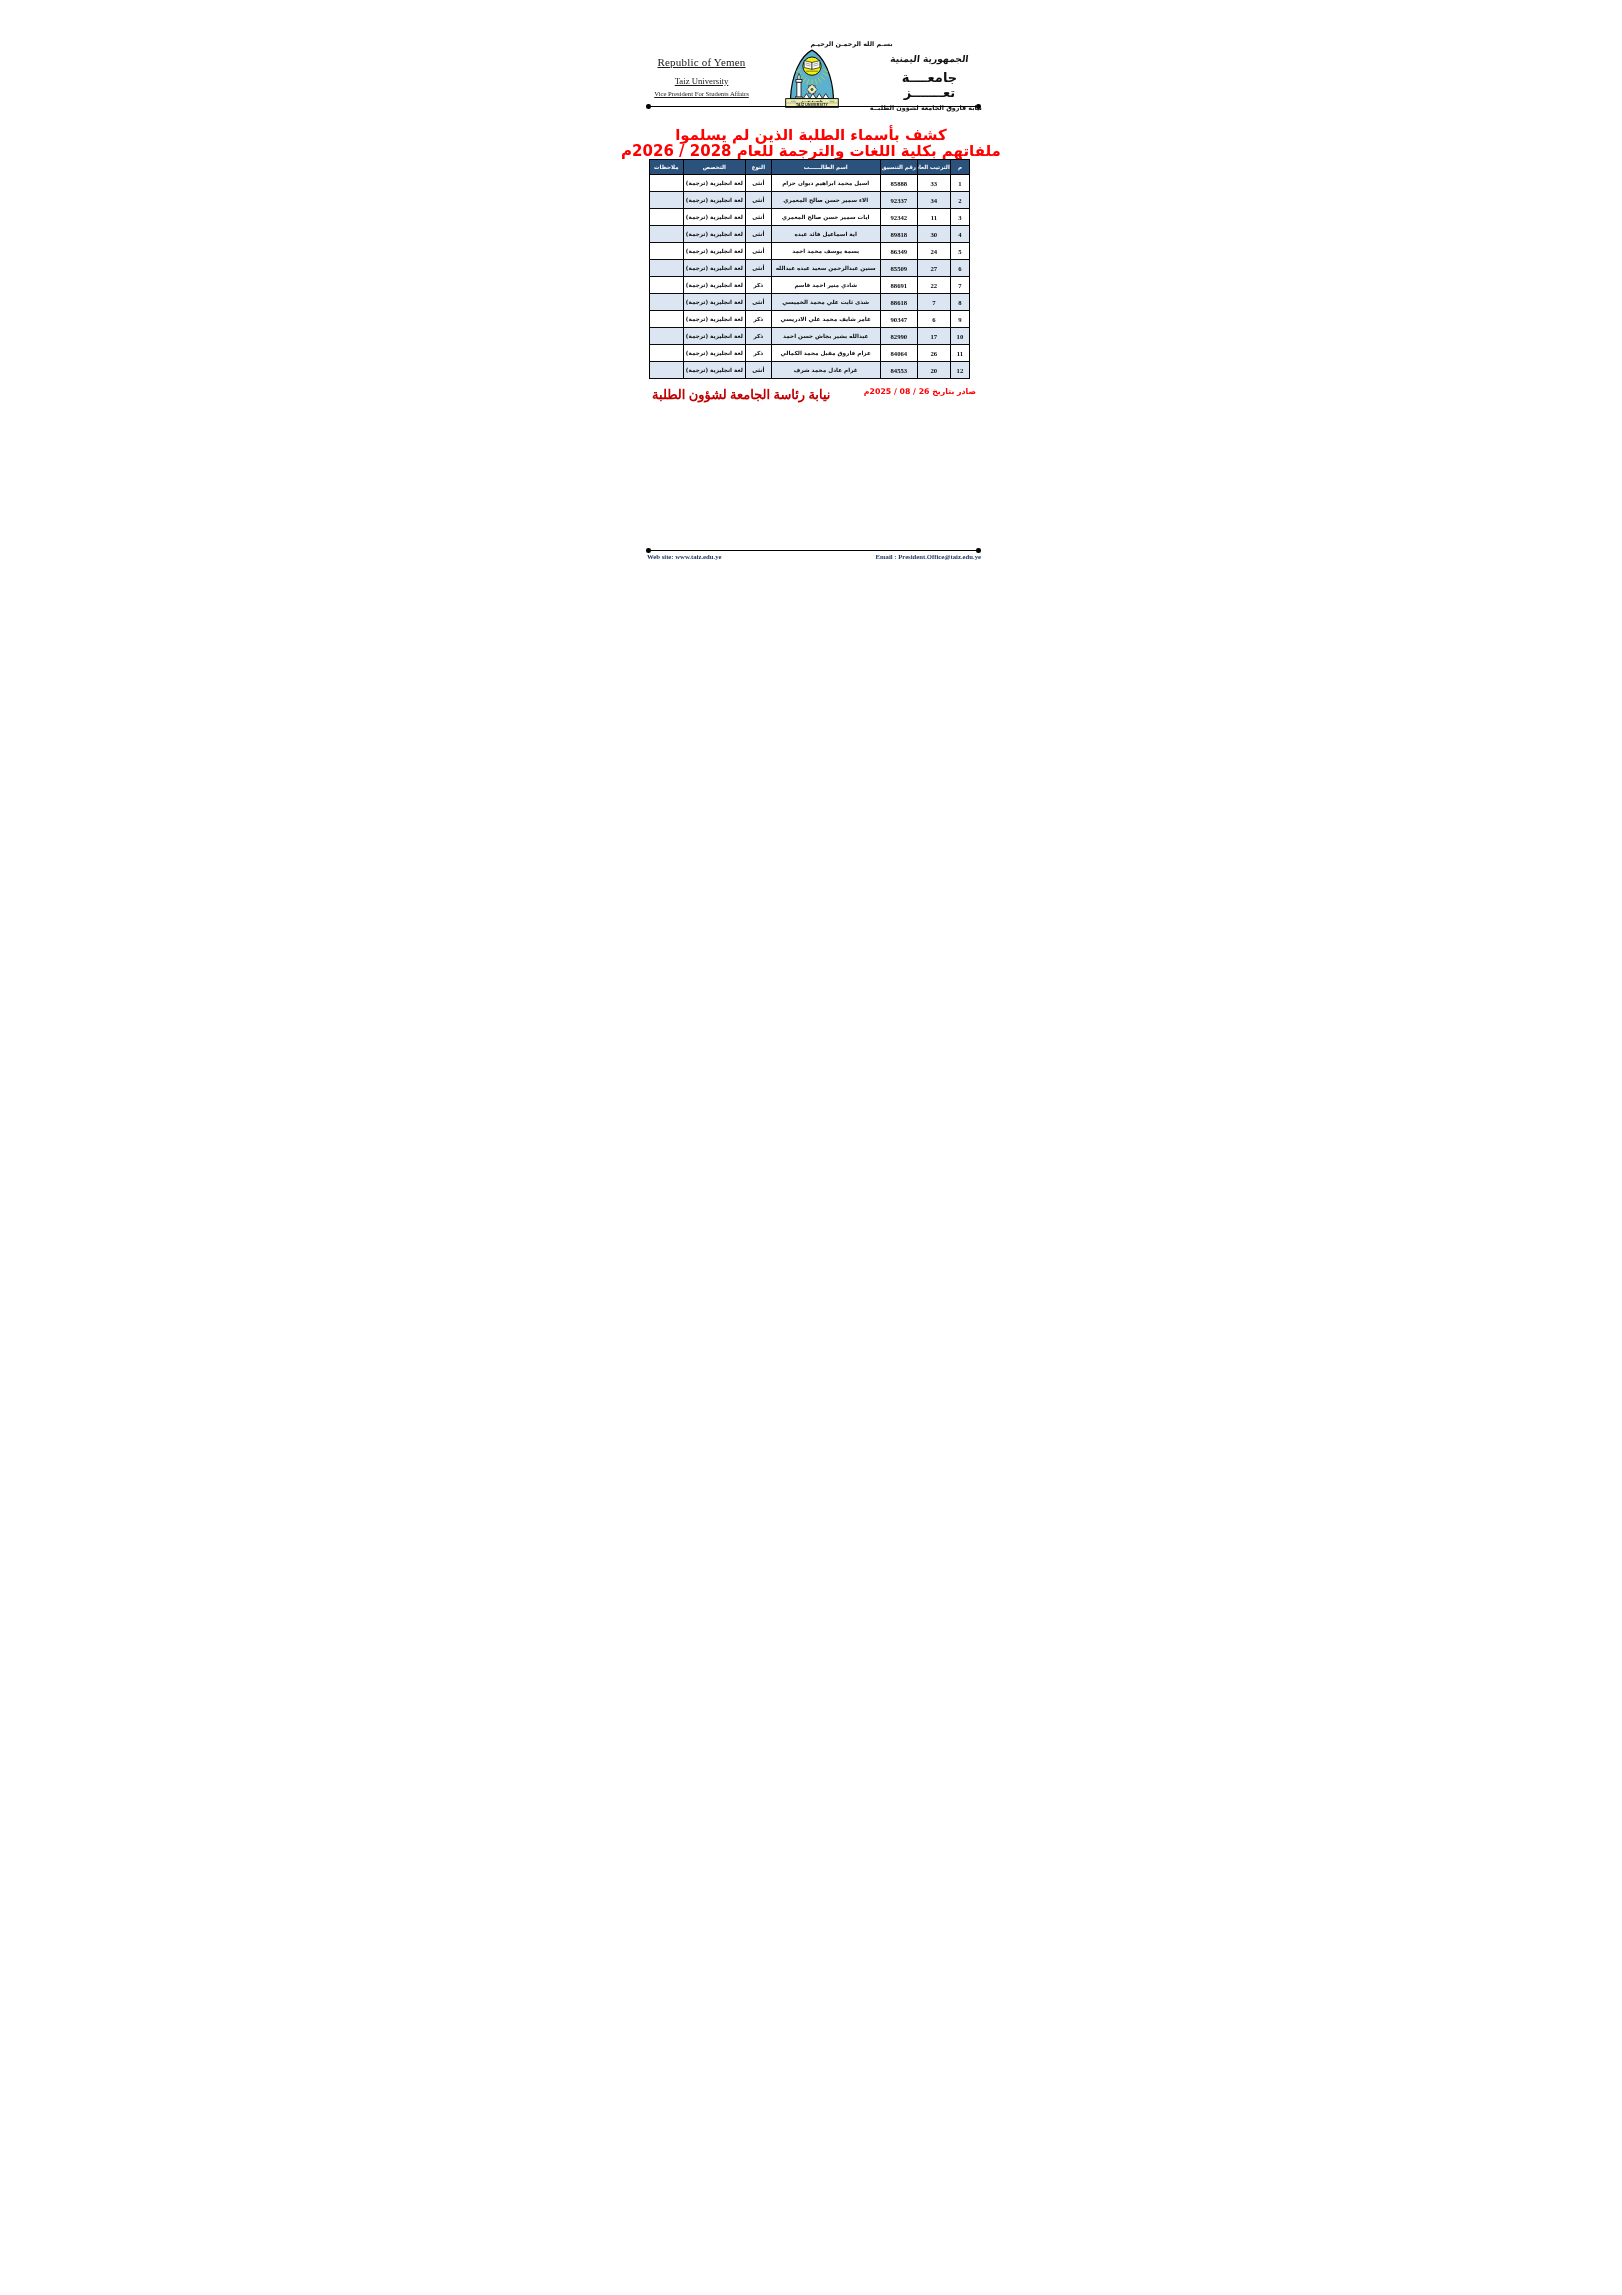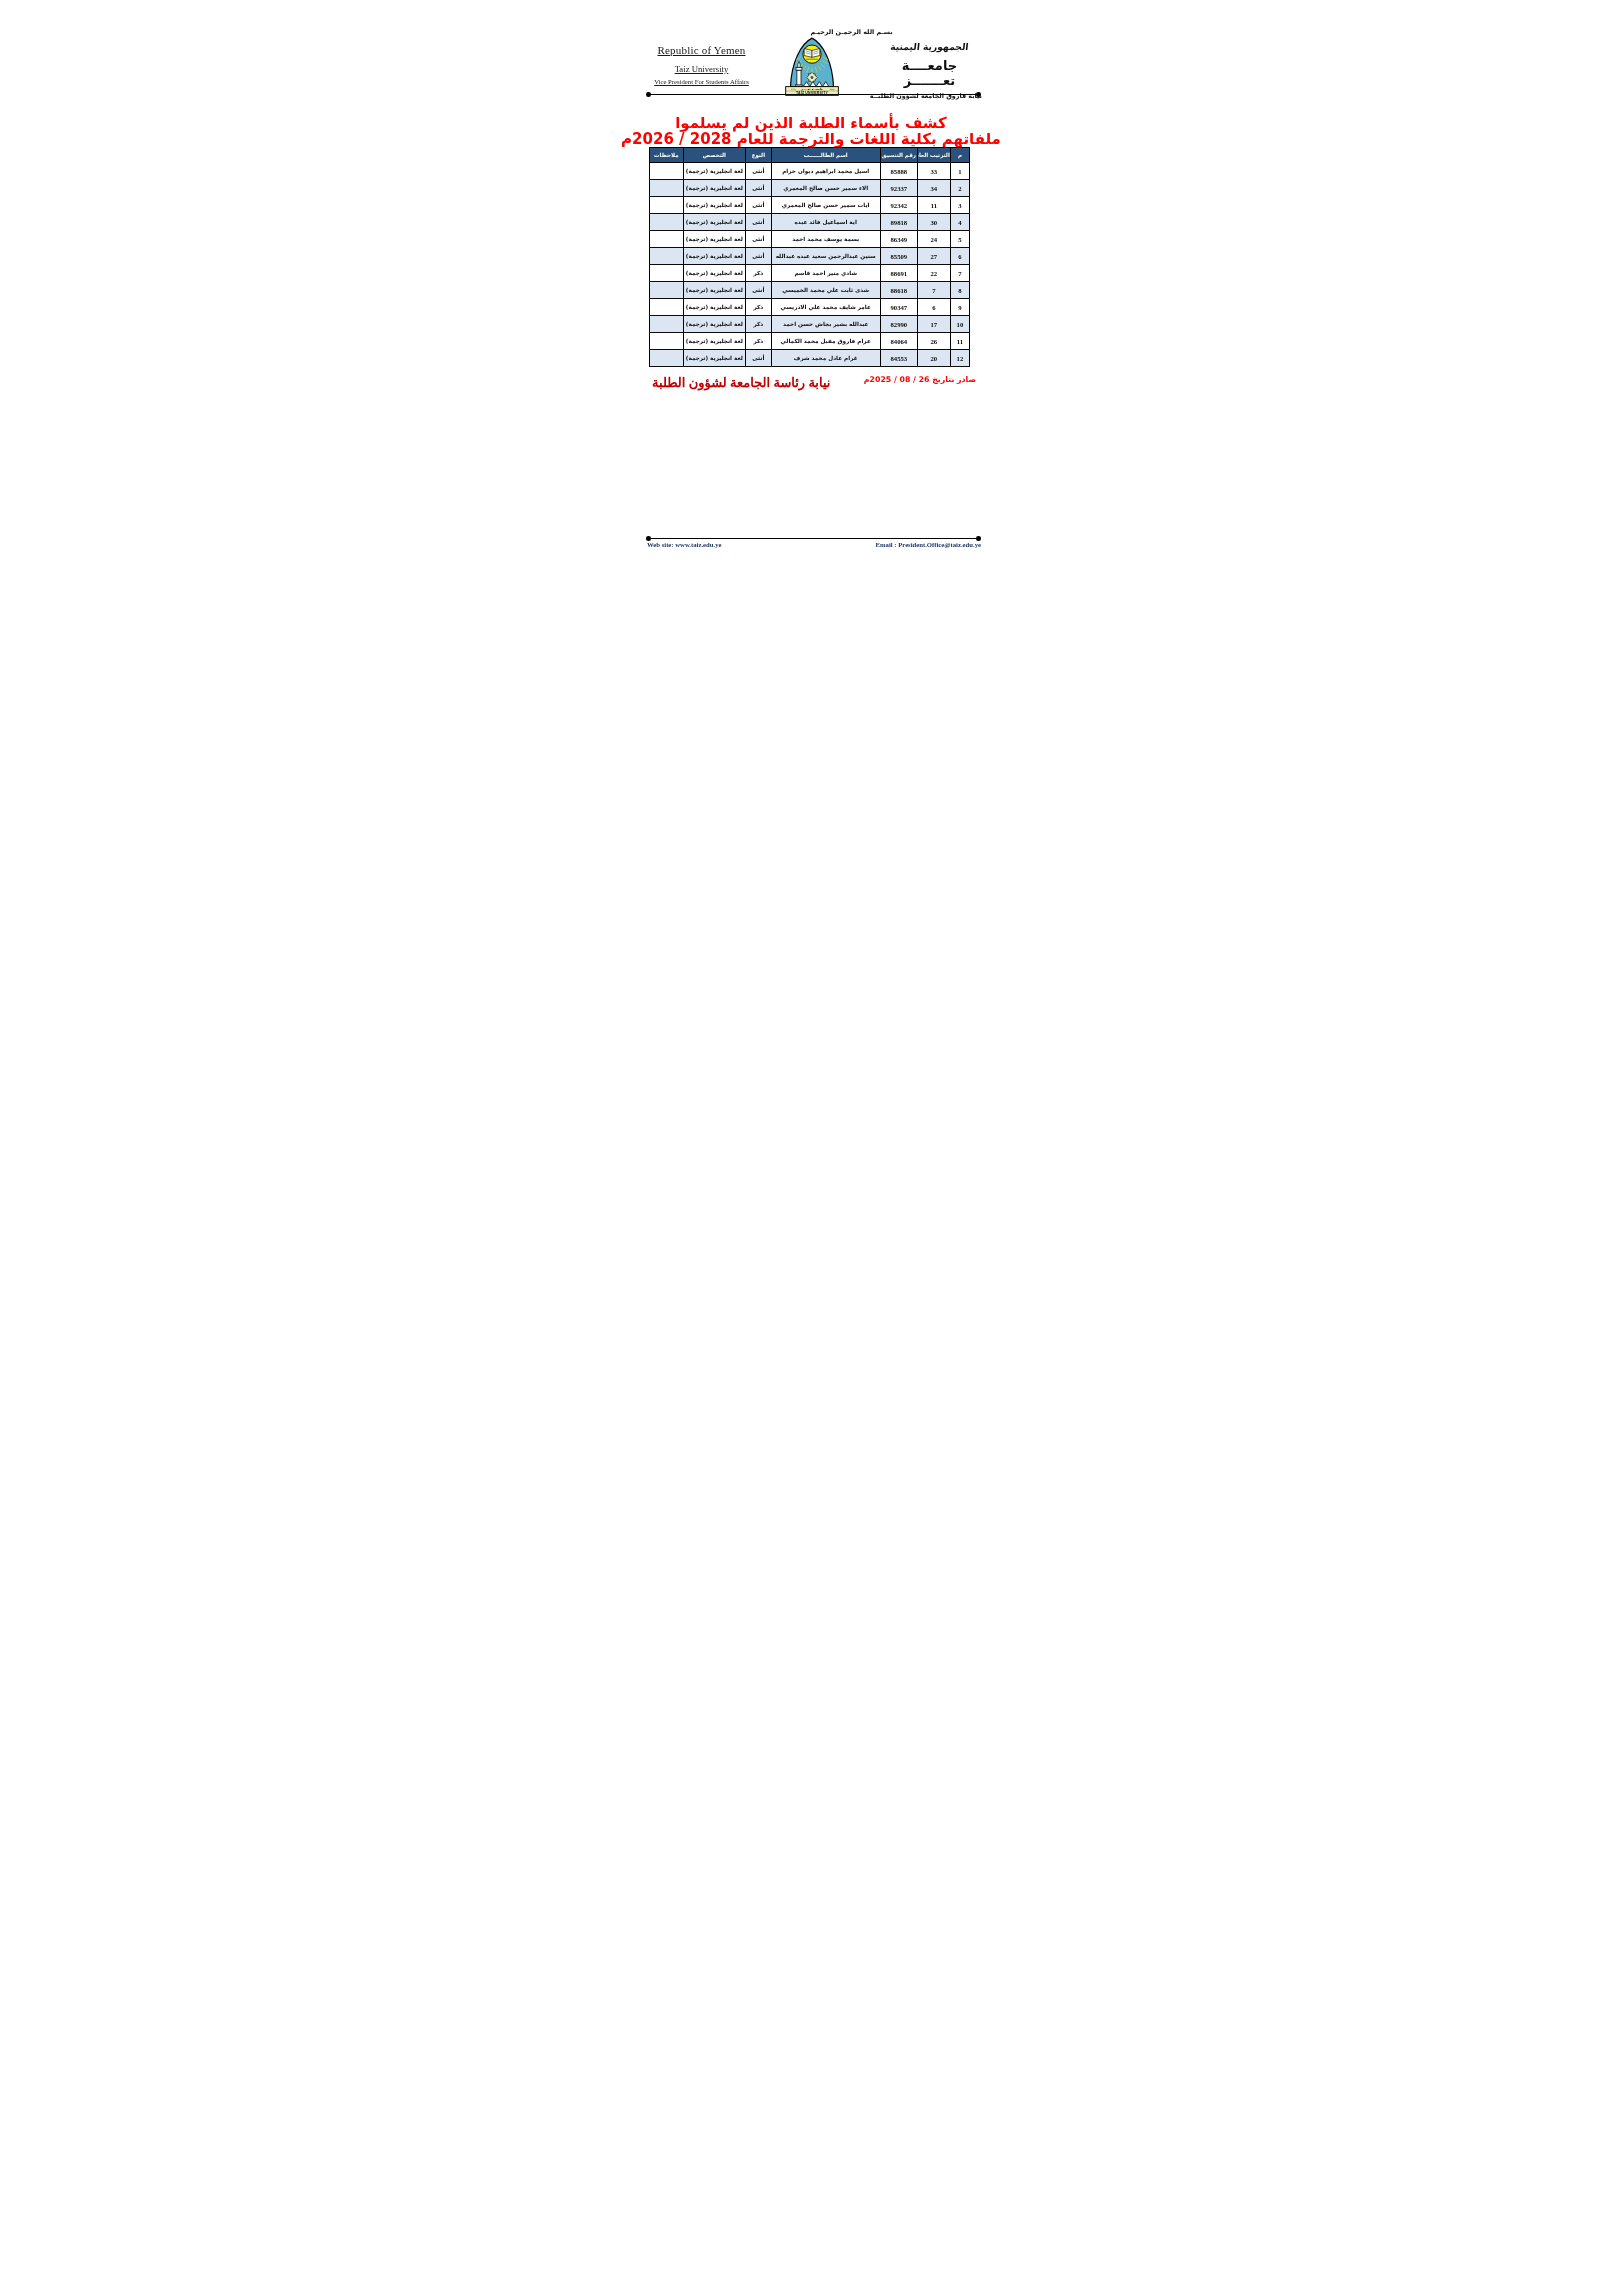--- a/index.html
+++ b/index.html
@@ -2,21 +2,21 @@
 <html lang="ar" style="font-size:7.3px"><head>
 <meta charset="utf-8">
 <style>
   html,body{margin:0;padding:0;background:#fff;}
   .page{
     position:relative;
     width:406px;height:574px;
     background:#ffffff;
     font-family:"Liberation Serif", serif;
     overflow:hidden;
-    margin:0 auto;
+    margin:12px auto;
   }
   
   .bismillah{
     position:absolute;top:27.5px;left:184px;width:119px;
     text-align:center;font-family:"DejaVu Sans",sans-serif;
     font-weight:bold;font-size:6.4px;color:#111;direction:rtl;
   }
   .header-left{
     position:absolute;top:44px;left:36px;width:115px;text-align:center;color:#1a1a1a;text-decoration:underline;
   }

